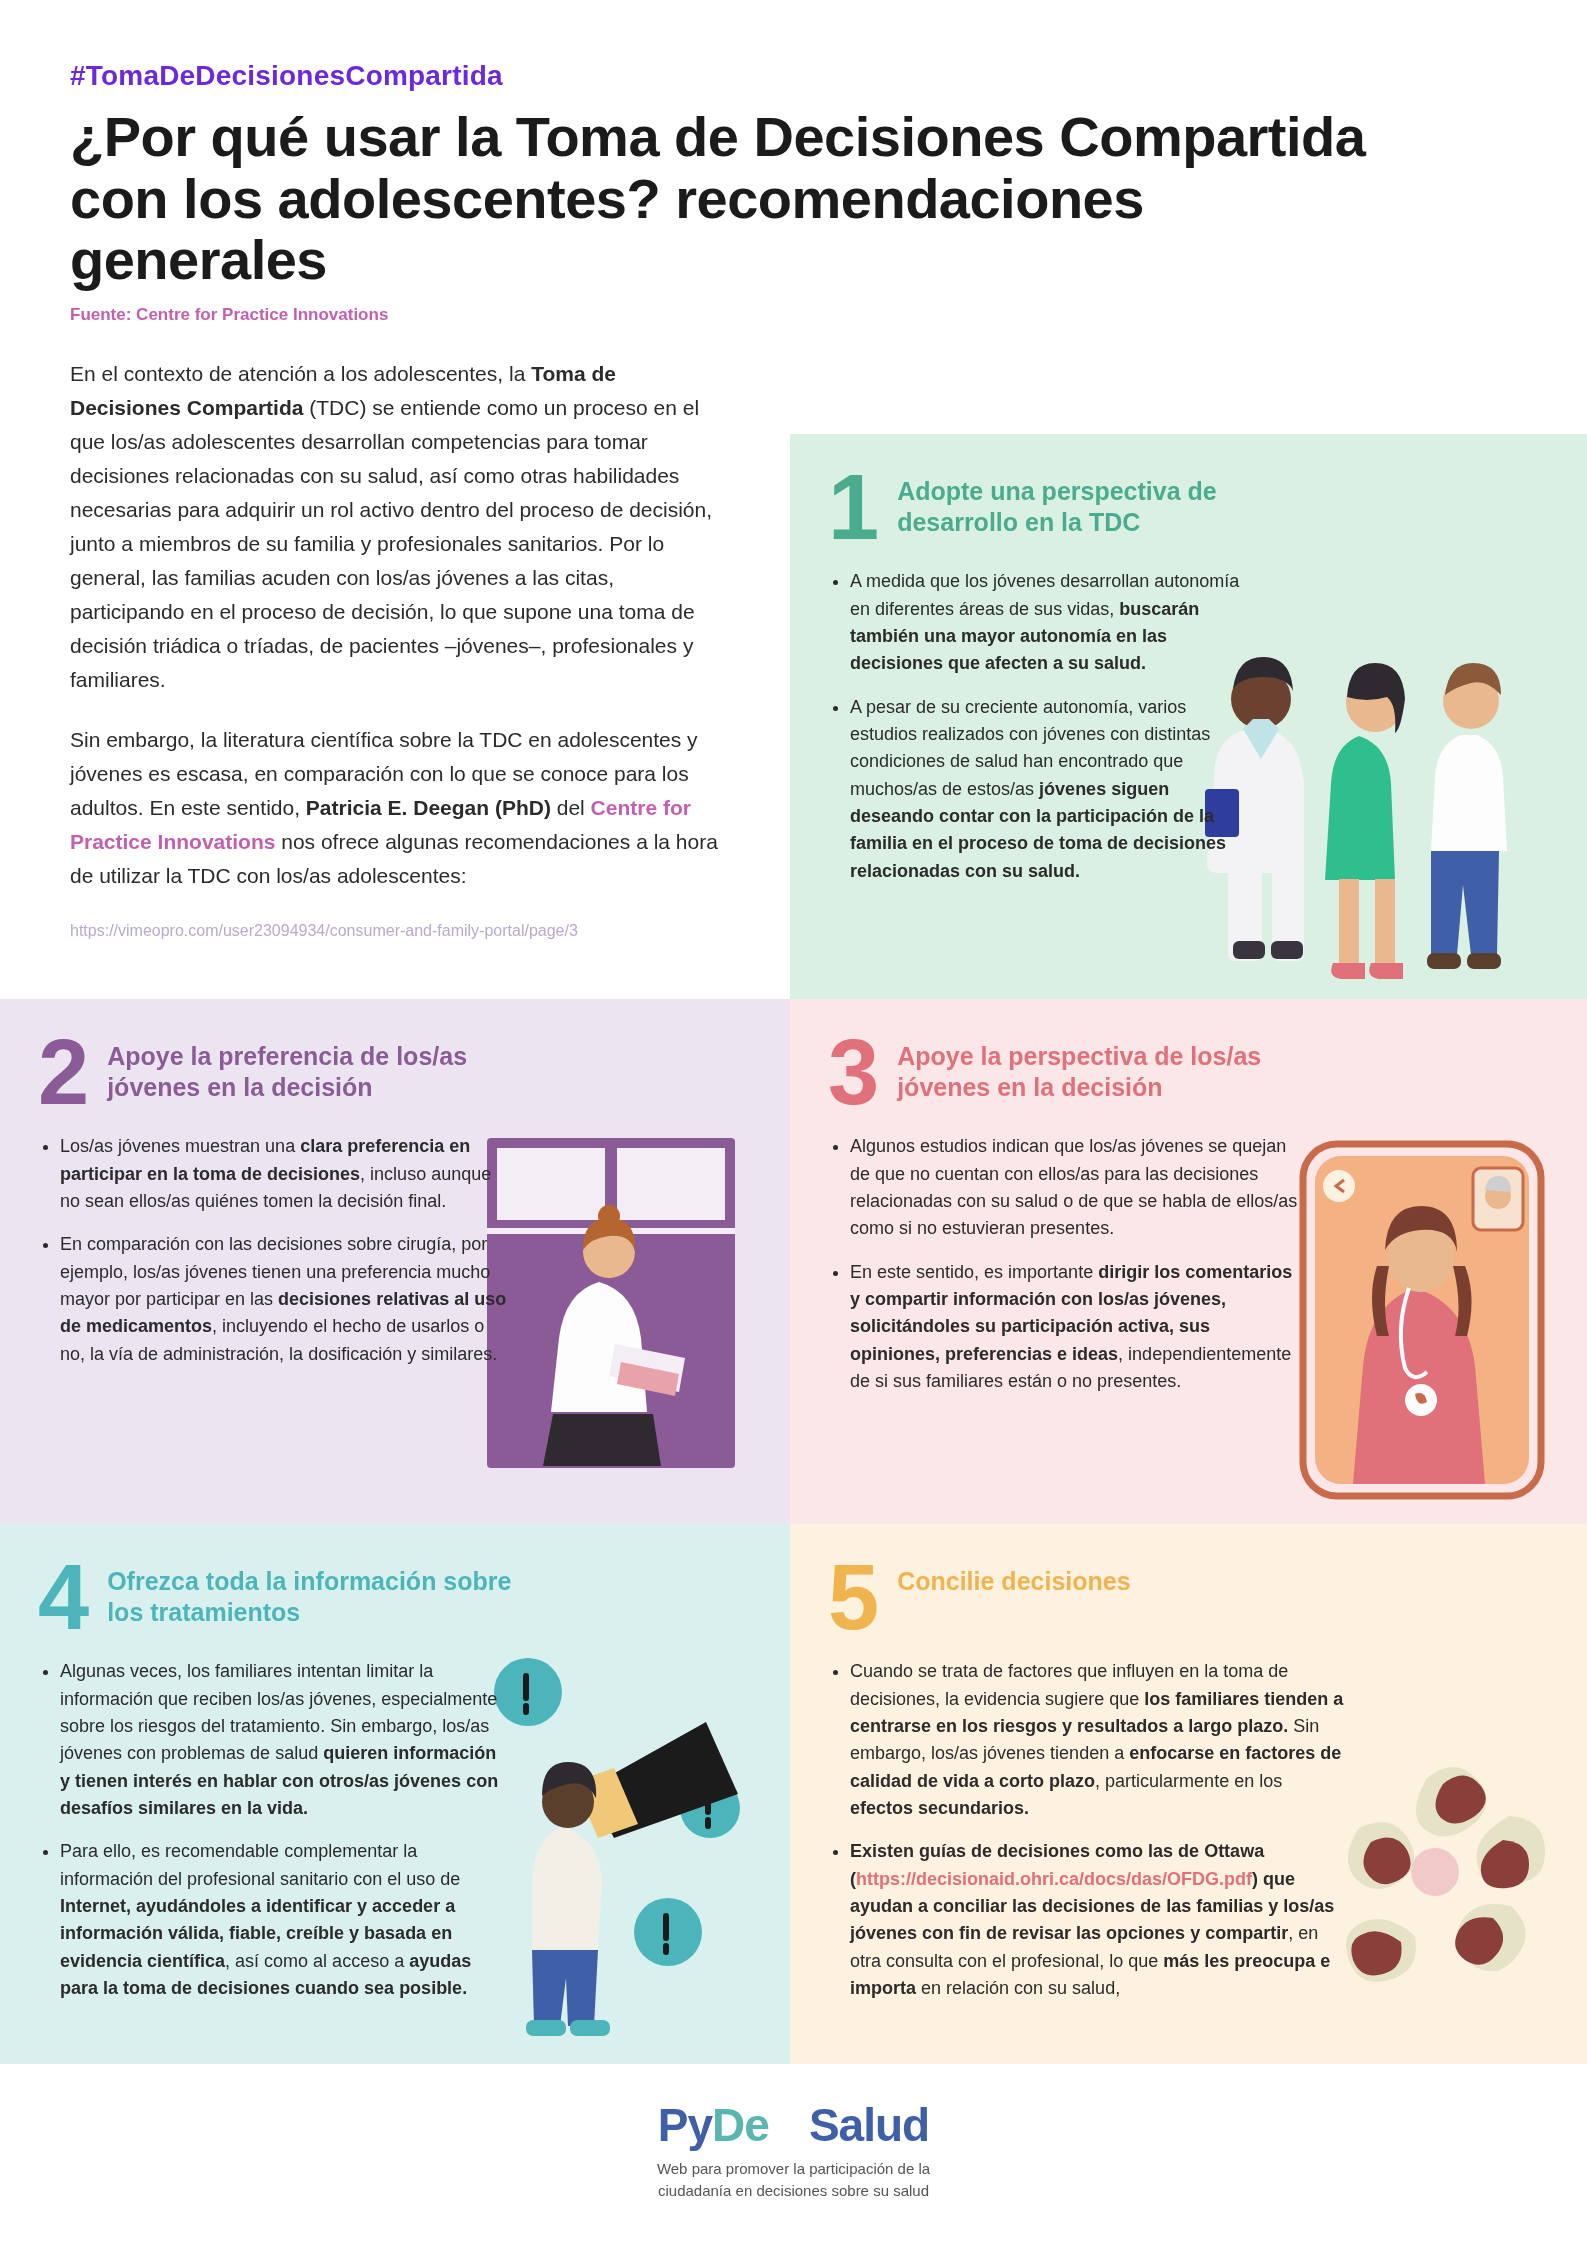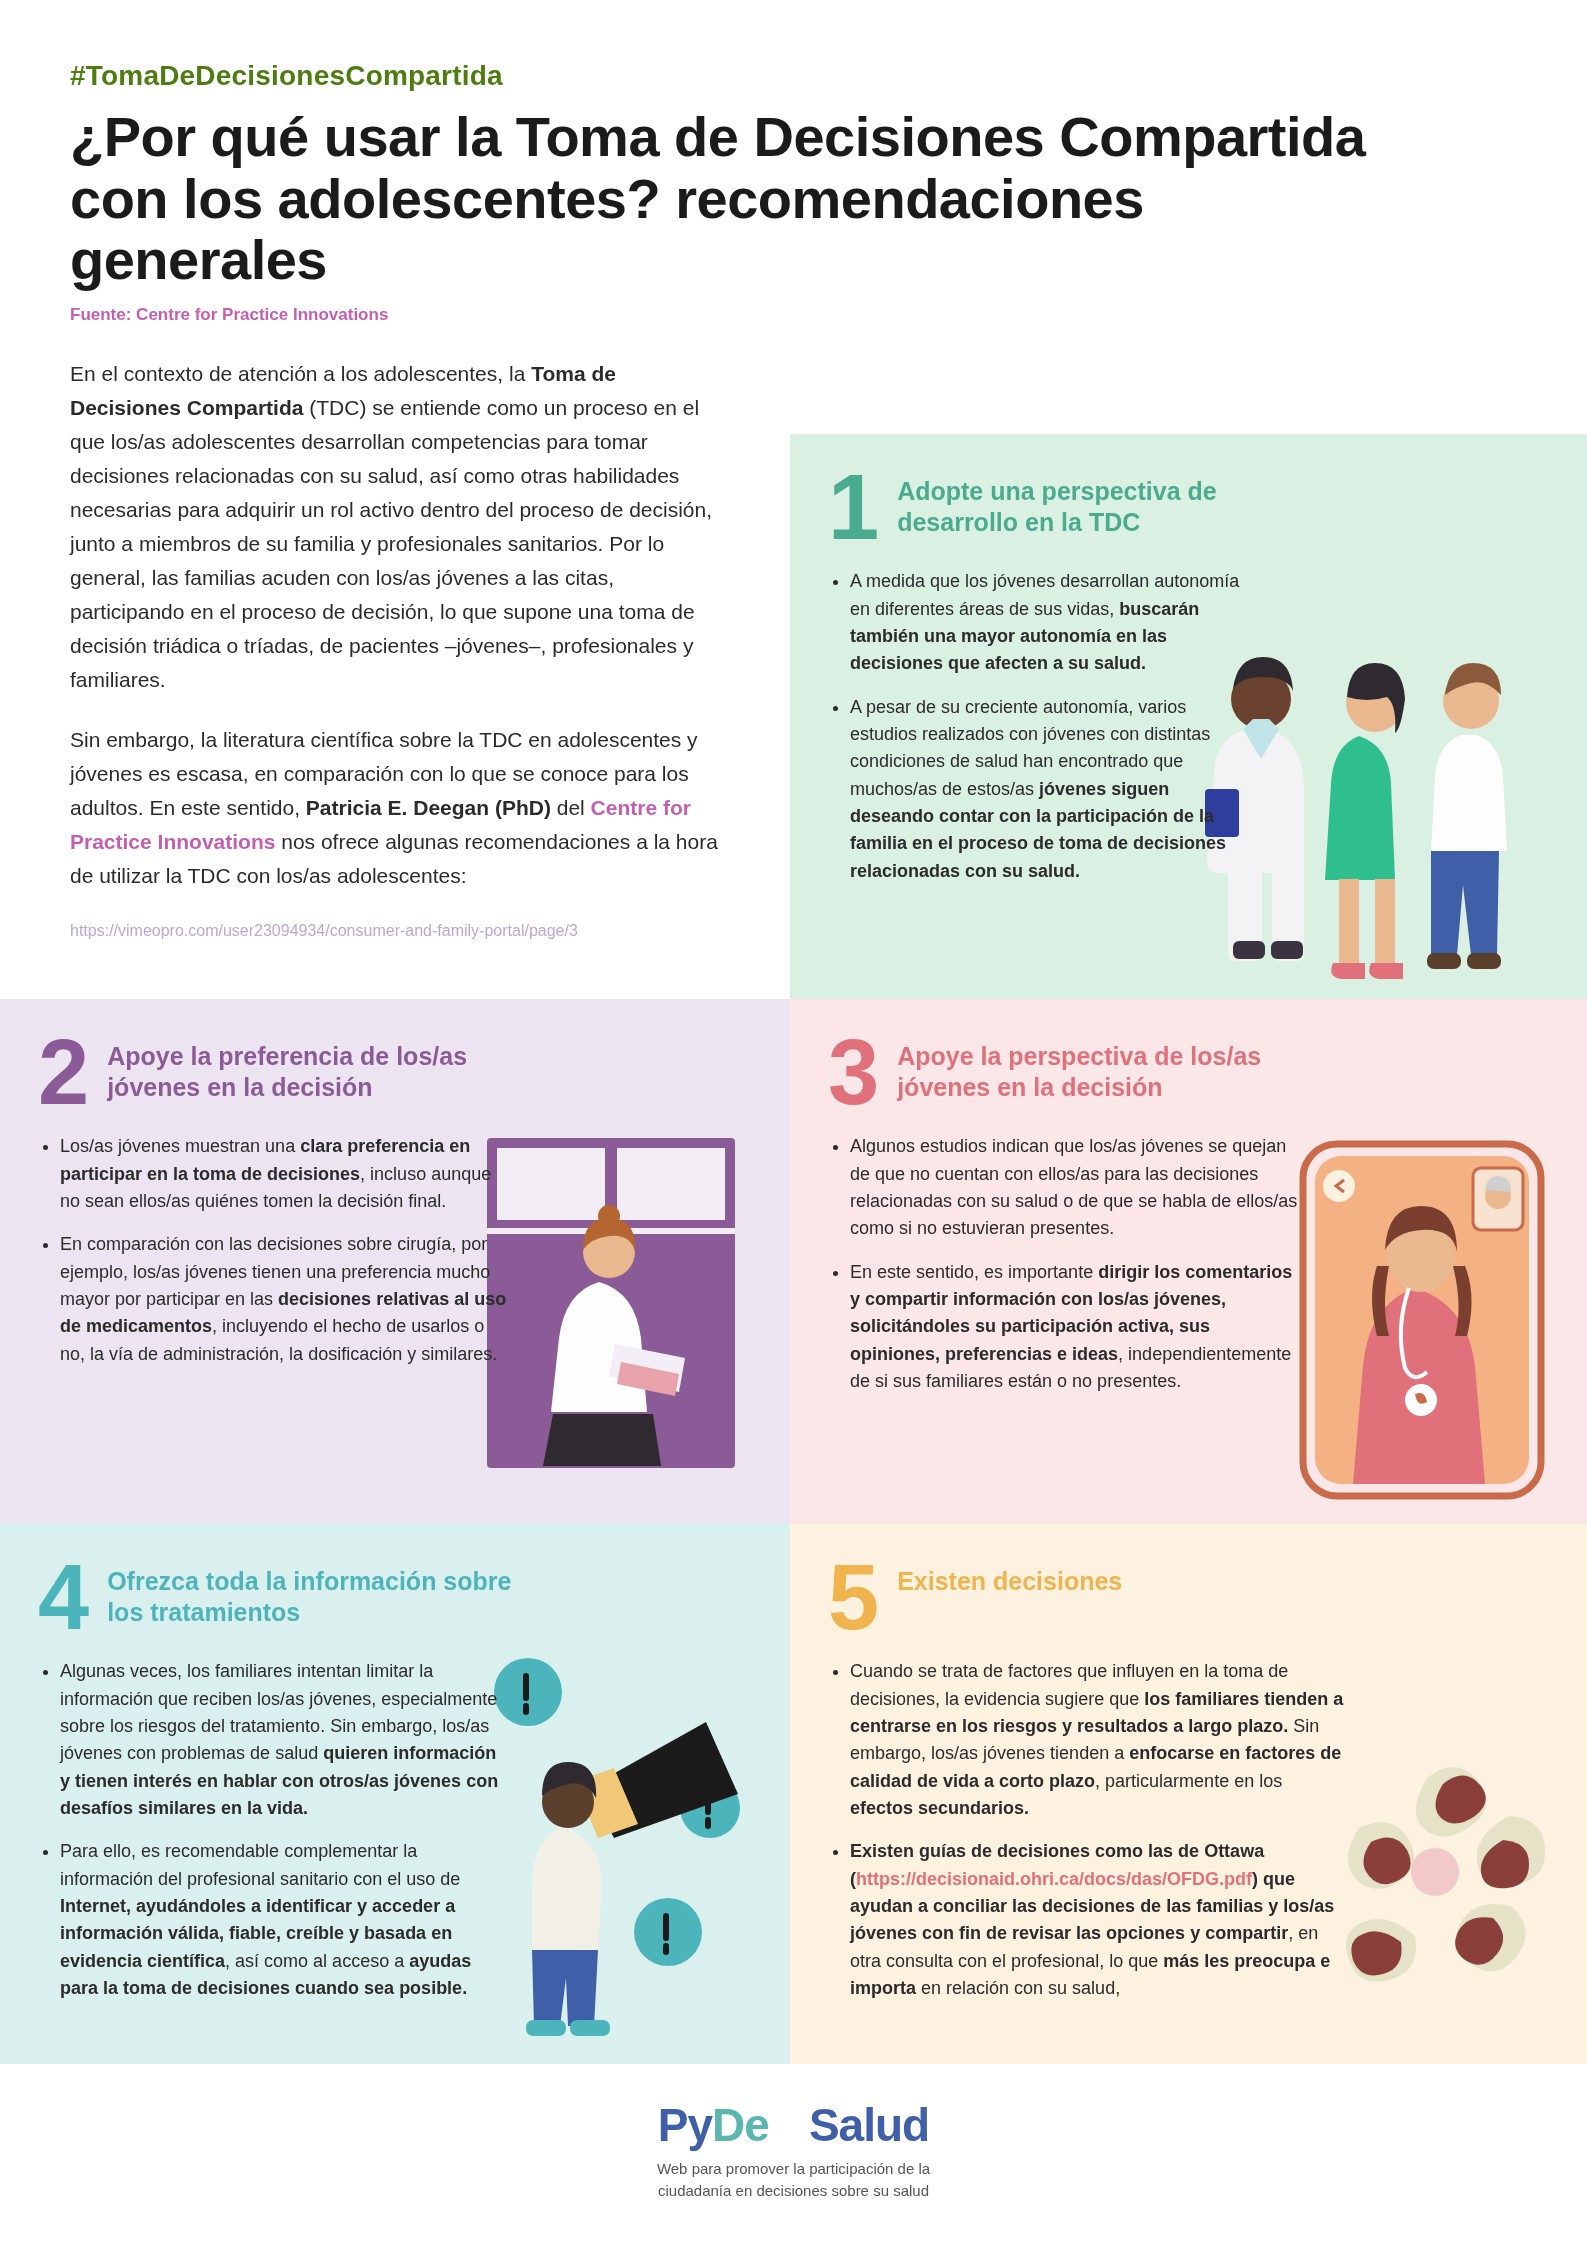--- a/index.html
+++ b/index.html
@@ -9,21 +9,21 @@
     min-height: 2245px;
     background: #ffffff;
     font-family: "Liberation Sans", sans-serif;
     color: #2b2b2b;
   }
   .page { position: relative; width:1587px; min-height:2245px; padding: 0; }
 
   
   .header { padding: 60px 70px 0 70px; }
   .hashtag {
-    color: #4d7c0f;
+    color: #6d28d9;
     font-size: 28px;
     font-weight: bold;
     letter-spacing: .2px;
     margin-bottom: 14px;
   }
   .title {
     font-size: 56px;
     line-height: 1.10;
     font-weight: bold;
     color: #1b1b1b;
@@ -265,21 +265,21 @@
           <path d="M62 320 l66 0 l-4 76 l-26 0 l-2-48 l-6 48 l-26 0z" fill="#3f5fa8"></path>
           <rect x="56" y="390" width="40" height="16" rx="7" fill="#4bb5bb"></rect>
           <rect x="100" y="390" width="40" height="16" rx="7" fill="#4bb5bb"></rect>
         </g>
       </svg>
     </div>
 
     <div class="panel p5">
       <div class="panel-head">
         <div class="num">5</div>
-        <div class="ptitle">Existen decisiones</div>
+        <div class="ptitle">Concilie decisiones</div>
       </div>
       <ul class="bullets col-wide">
         <li><span>Cuando se trata de factores que influyen en la toma de decisiones, la evidencia sugiere que </span><b>los familiares tienden a centrarse en los riesgos y resultados a largo plazo.</b><span> Sin embargo, los/as jóvenes tienden a </span><b>enfocarse en factores de calidad de vida a corto plazo</b><span>, particularmente en los </span><b>efectos secundarios.</b></li>
         <li><b>Existen  guías de decisiones como las de Ottawa (</b><b class="linkish">https://decisionaid.ohri.ca/docs/das/OFDG.pdf</b><b>) que ayudan a conciliar las decisiones de las familias y los/as jóvenes con fin de revisar las opciones y compartir</b><span>, en otra consulta con el profesional, lo que </span><b>más les preocupa e importa</b><span> en relación con su salud,</span></li>
       </ul>
 
       <svg class="art" style="right:20px; bottom:60px;" width="270" height="250" viewBox="0 0 270 250">
         <g fill="#e6e2c8">
           <path d="M130 24 q30-24 52 4 q18 24 -8 44 q-28 20 -48 2 q-16-16 4-50z"></path>
           <path d="M212 62 q36 2 36 36 q0 30 -32 32 q-32 2 -36-22 q-4-26 32-46z"></path>

